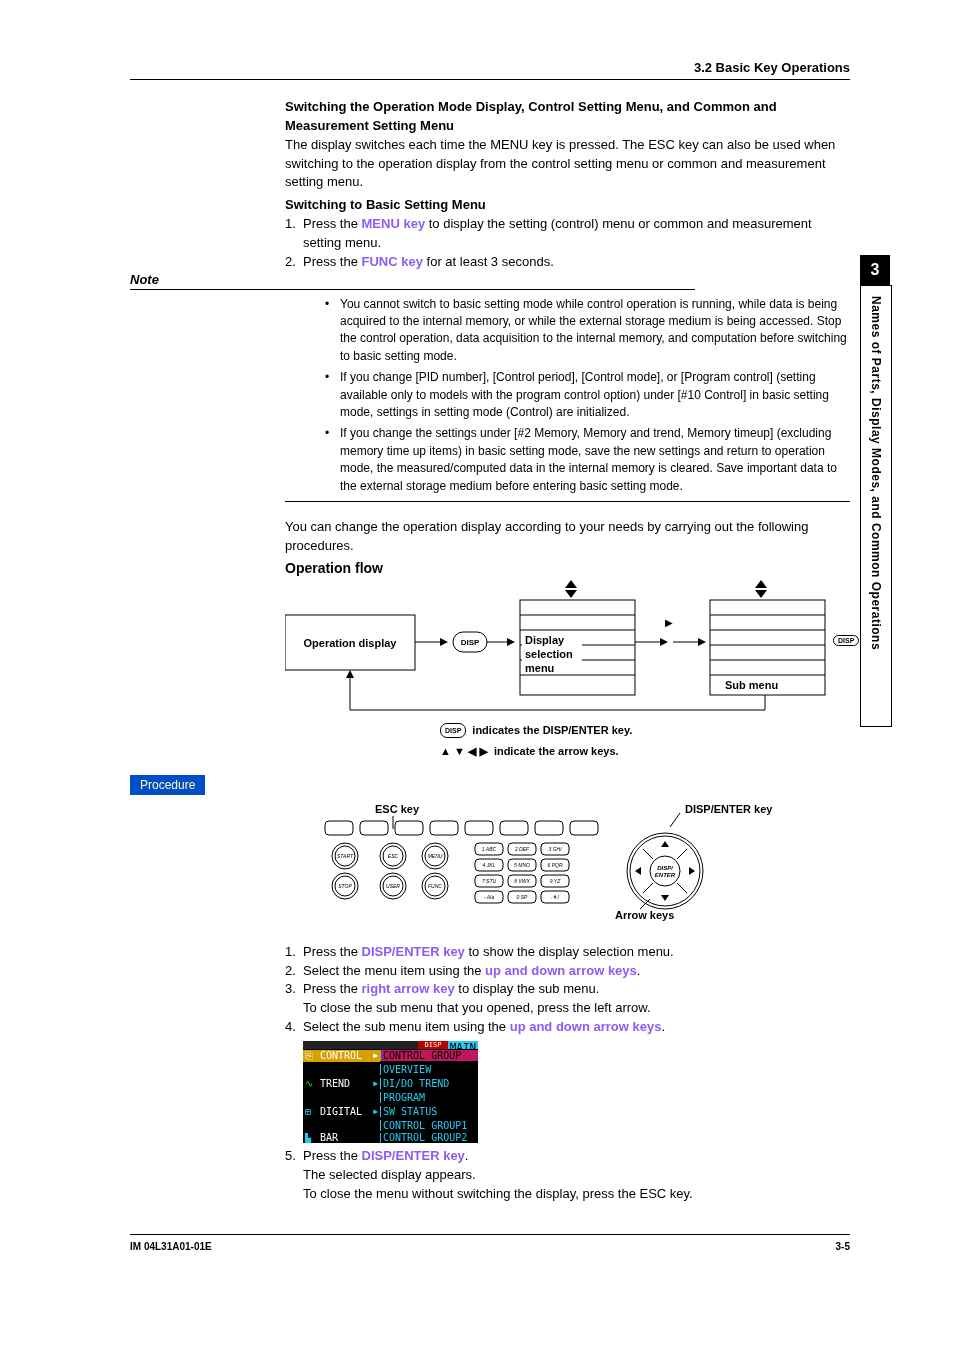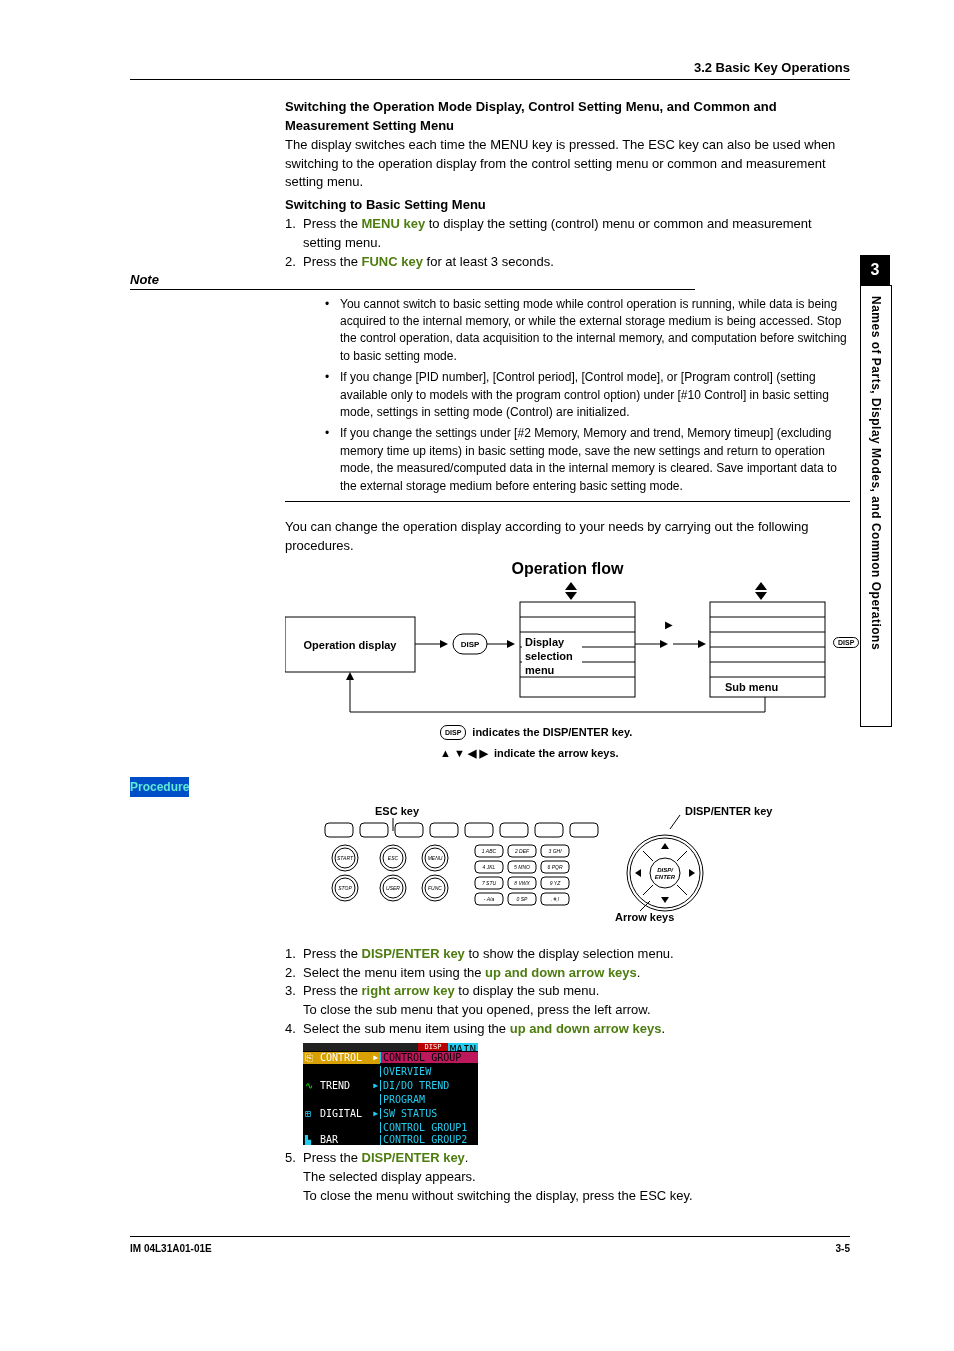--- a/index.html
+++ b/index.html
@@ -42,21 +42,21 @@
     margin-left: 155px;
     display: flex;
   }
   .ol-num { width: 18px; flex: 0 0 18px; }
   .ol-txt { flex: 1; }
   .step-continue {
     font-size: 13px;
     line-height: 1.45;
     margin-left: 173px;
   }
-  .blue { color: #4d7c0f; font-weight: bold; }
+  .blue { color: #8b5cf6; font-weight: bold; }
   .note-label {
     font-size: 13px;
     font-style: italic;
     font-weight: bold;
     border-bottom: 1px solid #000;
     padding-bottom: 2px;
     margin-bottom: 6px;
     width: calc(100% - 155px);
   }
   .note-ul {
@@ -73,26 +73,25 @@
     margin-top: 6px;
     margin-bottom: 16px;
   }
   .h2 {
     font-size: 17px;
     font-weight: bold;
     margin-top: 8px;
     margin-bottom: 4px;
   }
   .flow-label {
-    font-size: 16px;
+    font-size: 14px;
     font-weight: bold;
     margin-left: 155px;
     margin-top: 4px;
     margin-bottom: 4px;
-    text-align: center;
   }
   .flow-svg { margin-left: 155px; }
   .legend {
     font-size: 11px;
     font-weight: bold;
     margin-left: 310px;
     line-height: 1.6;
     display: flex;
     align-items: center;
     gap: 6px;
@@ -103,24 +102,24 @@
     border: 1px solid #000;
     border-radius: 7px;
     font-size: 7px;
     font-weight: bold;
     padding: 1px 4px;
     align-items: center;
     justify-content: center;
   }
   .proc-badge {
     background: #004dc8;
-    color: #5eead4;
+    color: #fef9c3;
     font-size: 12px;
-    font-weight: bold;
-    padding: 3px 0;
+    font-weight: normal;
+    padding: 3px 10px;
     display: inline-block;
     margin-top: 14px;
     margin-bottom: 6px;
   }
   .keypad-wrap { margin-left: 155px; margin-bottom: 8px; }
   .screenshot { margin-left: 173px; margin-top: 4px; margin-bottom: 4px; }
 
   
   .side-tab {
     position: absolute;

